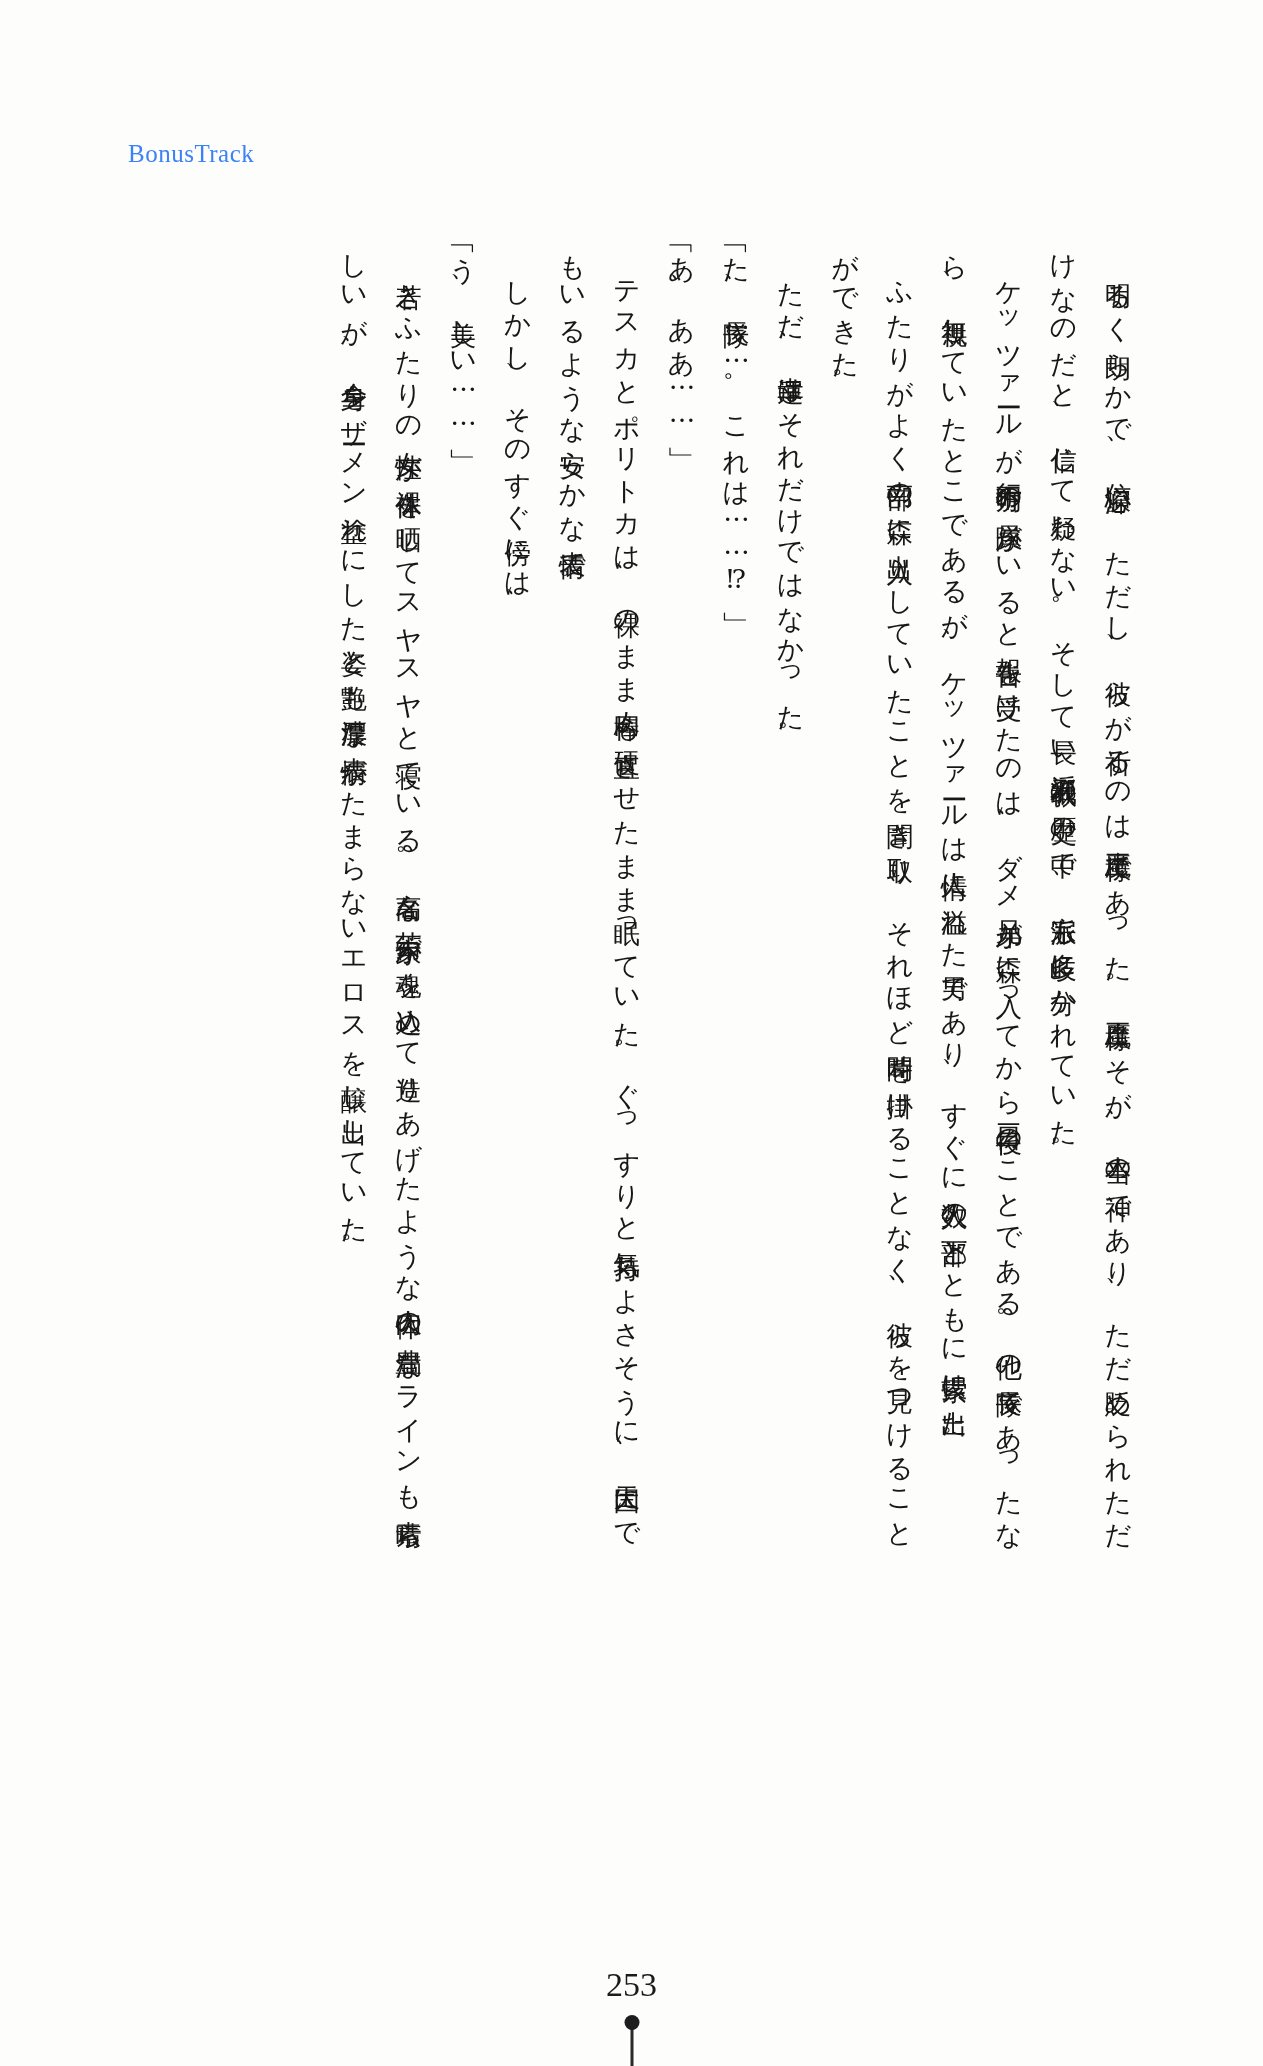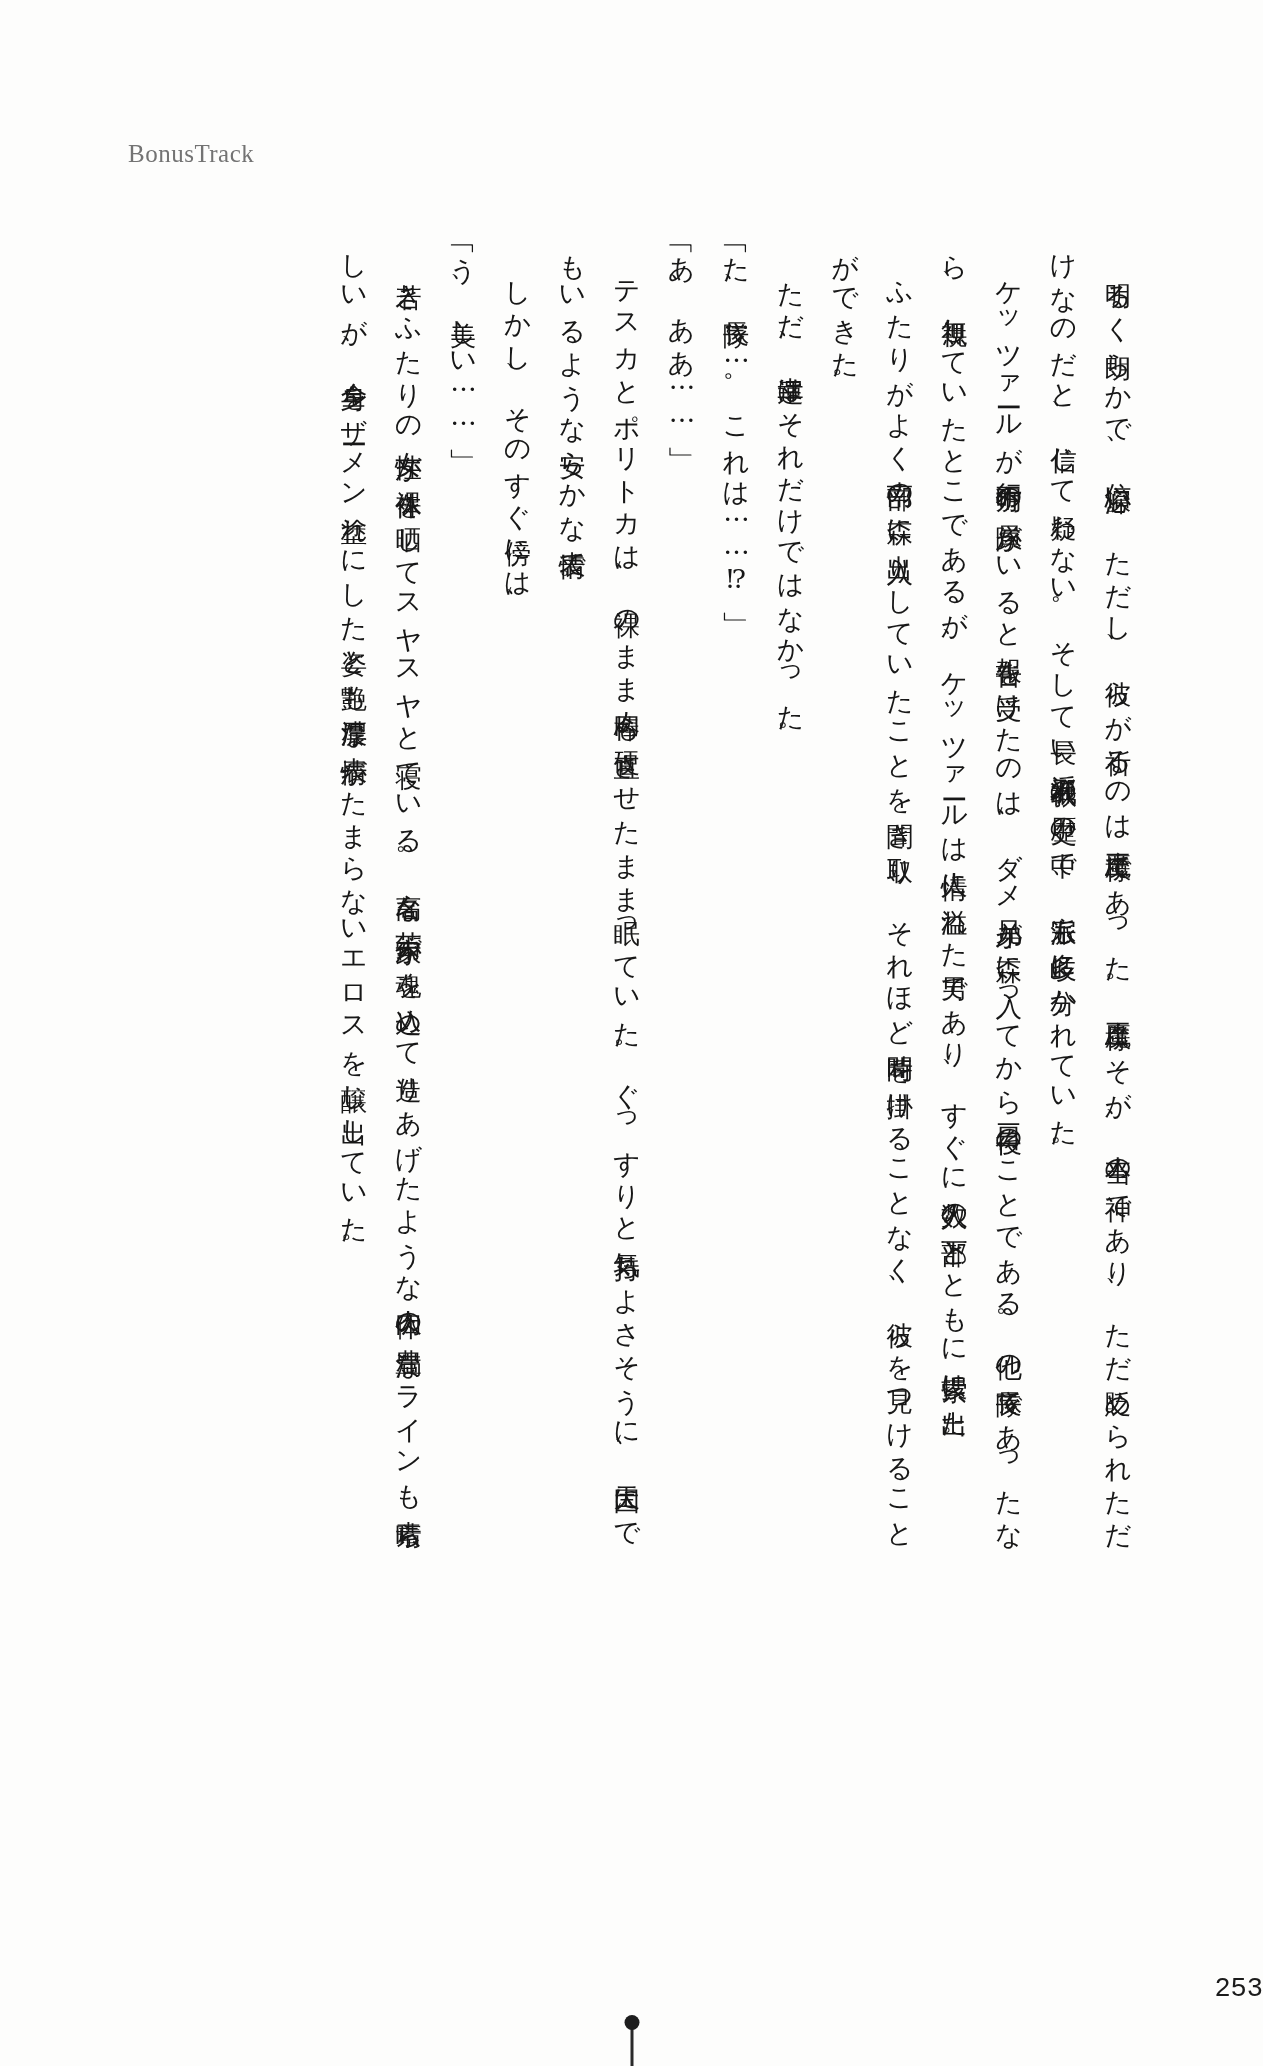--- a/index.html
+++ b/index.html
@@ -23,21 +23,21 @@
   }
 
   
   .running-head {
     position: absolute;
     top: 140px;
     left: 128px;
     font-family: "Liberation Serif", serif;
     font-size: 25px;
     letter-spacing: 0.5px;
-    color: #737373;
+    color: #3b82f6;
     white-space: nowrap;
   }
 
   
   .vtext {
     position: absolute;
     top: 236px;
     right: 118px;
     height: 1300px;
     width: 1020px;
@@ -58,23 +58,23 @@
   .vtext p.indent {
     text-indent: 1em;
   }
 
   
   .folio {
     position: absolute;
     left: 0;
     right: 0;
     bottom: 62px;
-    text-align: right;
-    font-family: Liberation Mono, monospace;
-    font-size: 27px;
+    text-align: center;
+    font-family: Liberation Serif, serif;
+    font-size: 34px;
     color: #1b1b1b;
   }
   .ornament {
     position: absolute;
     left: 50%;
     bottom: 0px;
     transform: translateX(-50%);
     width: 3px;
     height: 44px;
     background: #2a2a2a;

